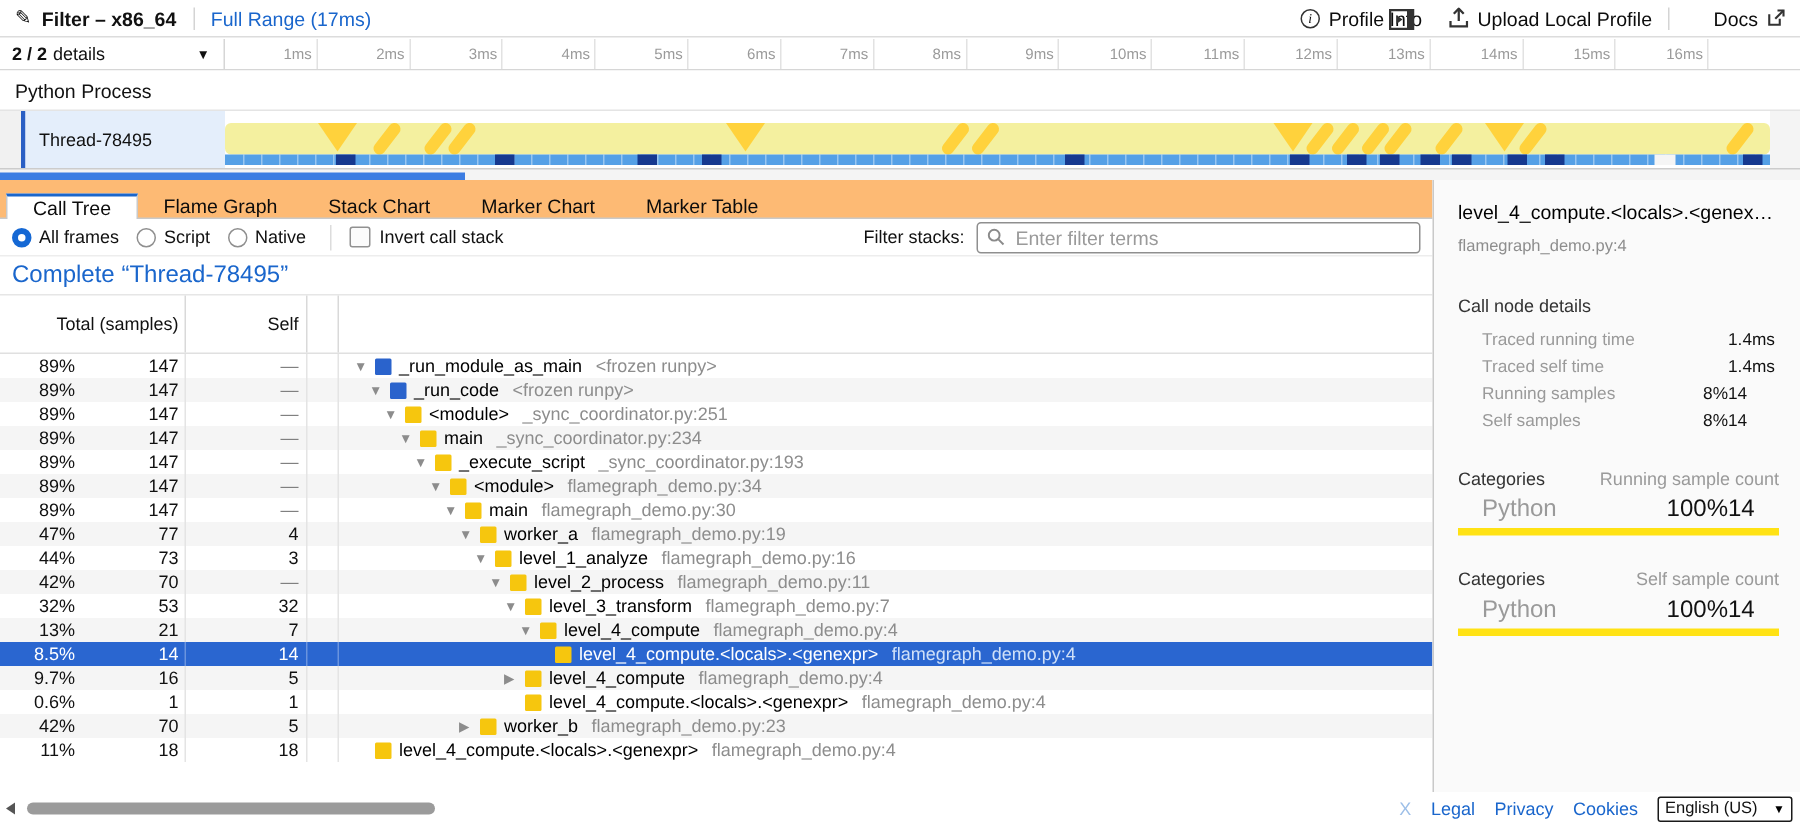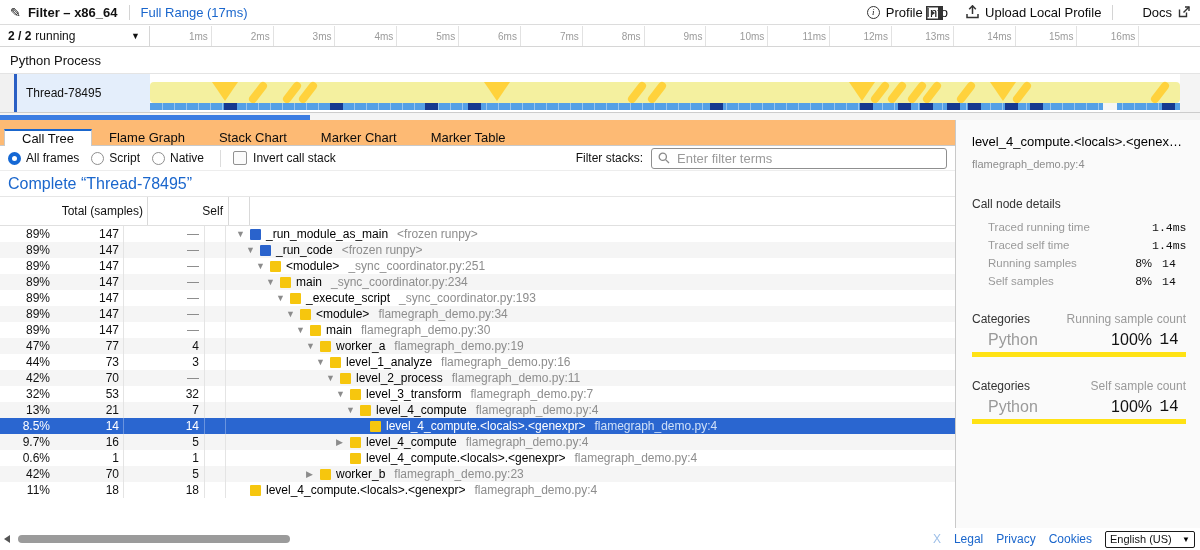--- a/index.html
+++ b/index.html
@@ -70,22 +70,22 @@
   .checkbox{width:12px;height:12px;border:1px solid #919191;border-radius:2px;background:#fbfbfb;flex:none;}
   .check-item{display:flex;align-items:center;gap:6px;cursor:pointer;}
   .filter-group{margin-left:auto;display:flex;align-items:center;gap:8px;}
   .filter-box{width:296px;height:21px;border:1px solid #8f8f8f;border-radius:3px;display:flex;align-items:center;
               padding:0 6px;gap:5px;box-sizing:border-box;background:#fff;}
   .filter-box input{border:none;outline:none;flex:1;font-size:13px;font-family:inherit;background:transparent;}
   .filter-box input::placeholder{color:#9a9a9a;}
   .breadcrumb-row{height:25px;display:flex;align-items:center;padding-left:8px;font-size:16px;}
 
   
-  .tree-header{height:30px;border-top:1px solid #e6e6e6;border-bottom:1px solid #e0e0e0;display:flex;
-               font-size:12px;color:#111;box-sizing:border-box;padding-left:24px;}
+  .tree-header{height:40px;border-top:1px solid #e6e6e6;border-bottom:1px solid #e0e0e0;display:flex;
+               font-size:12px;color:#111;box-sizing:border-box;}
   .hcell{border-right:1px solid #d9d9d9;display:flex;align-items:center;justify-content:flex-end;box-sizing:border-box;}
   .c-total{width:124px;padding-right:4px;}
   .c-self{width:81px;padding-right:5px;}
   .c-cat{width:21px;}
   .c-tree{flex:1;border-right:none;}
   .tree-rows{}
   .tree-row{height:16px;display:flex;align-items:center;font-size:12px;cursor:default;}
   .tree-row.alt{background:#f5f5f5;}
   .tree-row.selected{background:#2a66d0;color:#fff;}
   .cell{height:100%;display:flex;align-items:center;box-sizing:border-box;border-right:1px solid #e4e4e4;}
@@ -110,21 +110,21 @@
   .sidebar{position:absolute;left:955px;top:120px;right:0;bottom:22px;border-left:1px solid #c9c9c9;
            background:#fafafa;box-sizing:border-box;overflow:hidden;}
   .sb-inner{padding:14px 14px 0 16px;}
   .sb-title{font-size:13px;color:#000;white-space:nowrap;overflow:hidden;text-overflow:ellipsis;}
   .sb-sub{font-size:11px;color:#8d8d8d;margin-top:9px;}
   .sb-heading{font-size:12px;color:#333;margin-top:27px;}
   .sb-details{margin-top:7px;}
   .sb-row{display:flex;align-items:center;height:18px;padding-left:16px;font-size:11.5px;}
   .sb-label{flex:1;color:#9a9a9a;}
   .sb-pct{width:44px;text-align:right;color:#111;}
-  .sb-val{width:34px;text-align:center;color:#111;font-family:Liberation Mono, monospace;}
+  .sb-val{width:34px;text-align:left;color:#111;}
   .sb-cat-heading{display:flex;margin-top:22px;font-size:12px;}
   .sb-cat-heading .h{color:#333;}
   .sb-cat-heading .cl{margin-left:auto;color:#9a9a9a;}
   .sb-cat-row{display:flex;height:16px;margin-top:6px;padding-left:16px;font-size:16px;align-items:center;}
   .sb-cat-row .name{flex:1;color:#9a9a9a;}
   .sb-bar{height:5px;margin-top:4px;}
 
   
   .footer{position:absolute;left:0;right:0;bottom:0;height:22px;background:#fff;display:flex;align-items:center;}
   .hscroll-arrow{margin-left:4px;width:0;height:0;border-top:4px solid transparent;border-bottom:4px solid transparent;
@@ -171,21 +171,21 @@
           <path d="M5.5 6.5 L11 1" stroke="#333" stroke-width="1.4" fill="none"></path>
           <path d="M7 1 L11 1 L11 5" stroke="#333" stroke-width="1.4" fill="none"></path>
         </svg>
       </span>
     </div>
   </div>
 
   <div class="ruler-bar">
     <div class="tracks-select">
       <span class="tracks-count">2 / 2</span>
-      <span class="tracks-word">running</span>
+      <span class="tracks-word">details</span>
       <span class="tracks-caret">▼</span>
     </div>
     <div class="ruler">
         <div class="ruler-cell">
           <span class="ruler-label">1ms</span>
         </div>
         <div class="ruler-cell">
           <span class="ruler-label">2ms</span>
         </div>
         <div class="ruler-cell">

